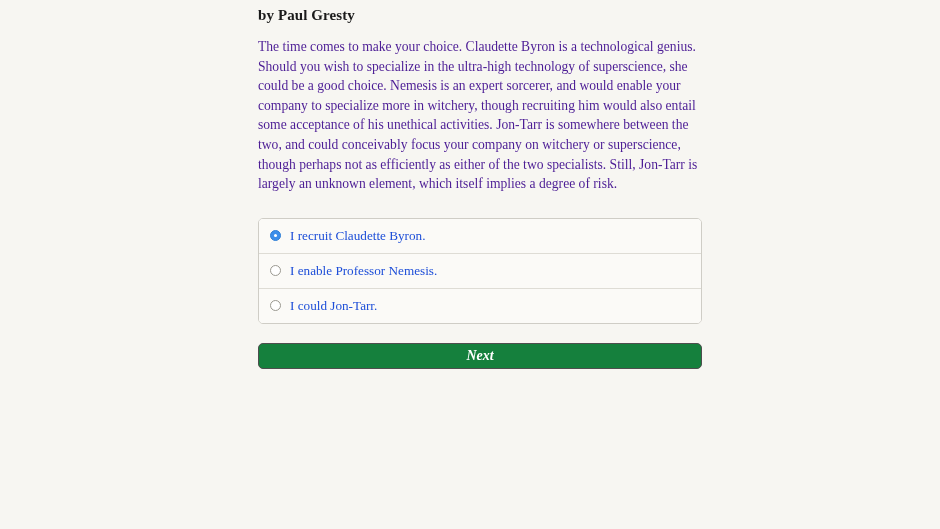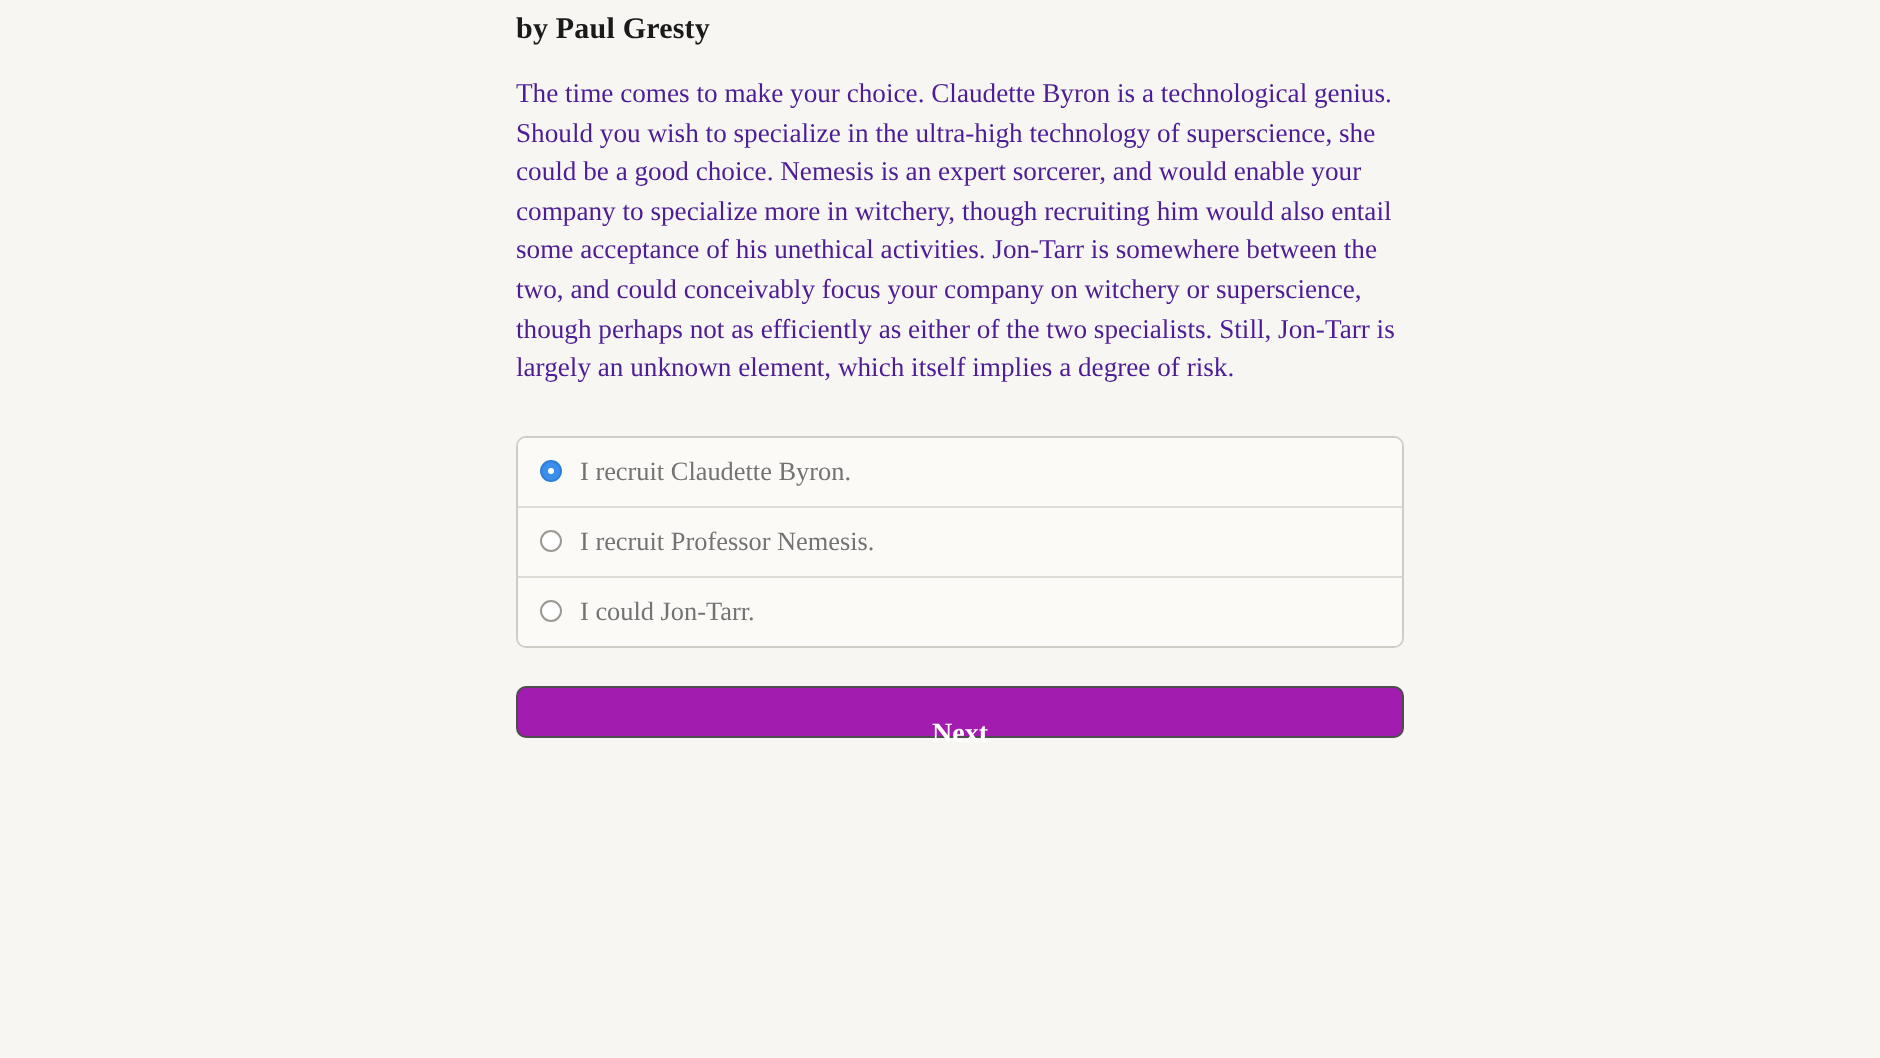--- a/index.html
+++ b/index.html
@@ -65,21 +65,21 @@
     border: 1px solid #cfcdc6;
     border-radius: 5px;
     background: #fbfaf7;
     overflow: hidden;
   }
   .choice {
     display: flex;
     align-items: center;
     padding: 10px 12px 10px 11px;
     font-size: 13.2px;
-    color: #737373;
+    color: #1d4ed8;
     cursor: pointer;
     background: #fbfaf7;
     border-bottom: 1px solid #dedcd5;
   }
   .choice:last-child {
     border-bottom: none;
   }
   .radio {
     width: 11px;
     height: 11px;
@@ -105,53 +105,54 @@
     border-radius: 50%;
     background: #ffffff;
   }
   .choice-label {
     line-height: 14px;
   }
   .next-btn {
     margin-top: 19px;
     width: 444px;
     height: 26px;
-    background: #a21caf;
+    background: #15803d;
     border: 1px solid #4e4e4e;
     border-radius: 5px;
     color: #ffffff;
     font-family: "Liberation Serif", serif;
     font-size: 14px;
     font-weight: bold;
     line-height: 24px;
     text-align: center;
     cursor: pointer;
     box-sizing: border-box;
-    padding: 12px;
+    padding: 0;
+    font-style: italic;
   }
 </style>
 </head>
 <body>
 
 <div id="page">
   <div id="content">
 
     <div class="byline">by Paul Gresty</div>
 
 
     <p class="story-text">The time comes to make your choice. Claudette Byron is a technological genius. Should you wish to specialize in the ultra-high technology of superscience, she could be a good choice. Nemesis is an expert sorcerer, and would enable your company to specialize more in witchery, though recruiting him would also entail some acceptance of his unethical activities. Jon-Tarr is somewhere between the two, and could conceivably focus your company on witchery or superscience, though perhaps not as efficiently as either of the two specialists. Still, Jon-Tarr is largely an unknown element, which itself implies a degree of risk.</p>
 
     <div class="choices">
       <label class="choice">
         <span class="radio selected"></span>
         <span class="choice-label">I recruit Claudette Byron.</span>
       </label>
       <label class="choice">
         <span class="radio"></span>
-        <span class="choice-label">I recruit Professor Nemesis.</span>
+        <span class="choice-label">I enable Professor Nemesis.</span>
       </label>
       <label class="choice">
         <span class="radio"></span>
         <span class="choice-label">I could Jon-Tarr.</span>
       </label>
     </div>
 
     <button class="next-btn">Next</button>
 
   </div>

